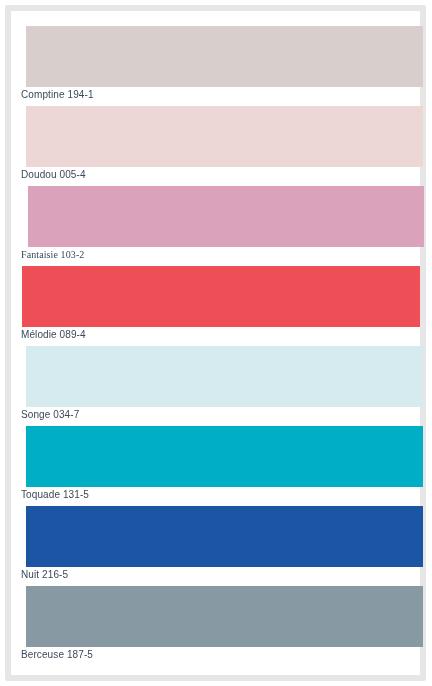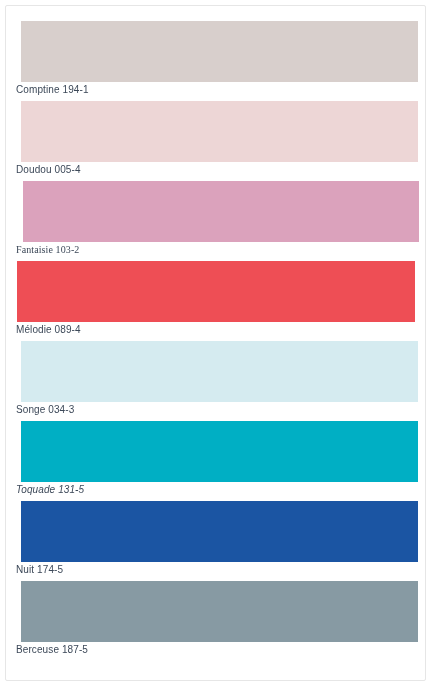--- a/index.html
+++ b/index.html
@@ -17,21 +17,21 @@
   }
 
   #palette-card {
     position: absolute;
     left: 5px;
     top: 5px;
     width: 421px;
     height: 676px;
     box-sizing: border-box;
     background: #ffffff;
-    border: 1px solid #701a75;
+    border: 6px solid #701a75;
     border-radius: 2px;
   }
 
   #swatch-list {
     position: absolute;
     left: 0;
     top: 0;
     right: 0;
     bottom: 0;
   }
@@ -77,28 +77,28 @@
       <div class="swatch-row" style="top: 175px;">
         <div class="swatch-chip" style="left: 17px; width: 396px; background-color: rgb(219, 162, 188);"></div>
         <div class="swatch-label" style="color: rgb(60, 72, 88); font-family: Liberation Serif, serif;">Fantaisie 103-2</div>
       </div>
       <div class="swatch-row" style="top: 255px;">
         <div class="swatch-chip" style="left: 11px; width: 398px; background-color: rgb(238, 78, 85);"></div>
         <div class="swatch-label" style="color: rgb(60, 72, 88);">Mélodie 089-4</div>
       </div>
       <div class="swatch-row" style="top: 335px;">
         <div class="swatch-chip" style="left: 15px; width: 397px; background-color: rgb(213, 235, 240);"></div>
-        <div class="swatch-label" style="color: rgb(60, 72, 88);">Songe 034-3</div>
+        <div class="swatch-label" style="color: rgb(60, 72, 88);">Songe 034-7</div>
       </div>
       <div class="swatch-row" style="top: 415px;">
         <div class="swatch-chip" style="left: 15px; width: 397px; background-color: rgb(0, 175, 196);"></div>
-        <div class="swatch-label" style="color: rgb(60, 72, 88); font-style: italic;">Toquade 131-5</div>
+        <div class="swatch-label" style="color: rgb(60, 72, 88);">Toquade 131-5</div>
       </div>
       <div class="swatch-row" style="top: 495px;">
         <div class="swatch-chip" style="left: 15px; width: 397px; background-color: rgb(27, 85, 163);"></div>
-        <div class="swatch-label" style="color: rgb(60, 72, 88);">Nuit 174-5</div>
+        <div class="swatch-label" style="color: rgb(60, 72, 88);">Nuit 216-5</div>
       </div>
       <div class="swatch-row" style="top: 575px;">
         <div class="swatch-chip" style="left: 15px; width: 397px; background-color: rgb(135, 154, 163);"></div>
         <div class="swatch-label" style="color: rgb(60, 72, 88);">Berceuse 187-5</div>
       </div>
     </div>
 </div>
 
 </body></html>

